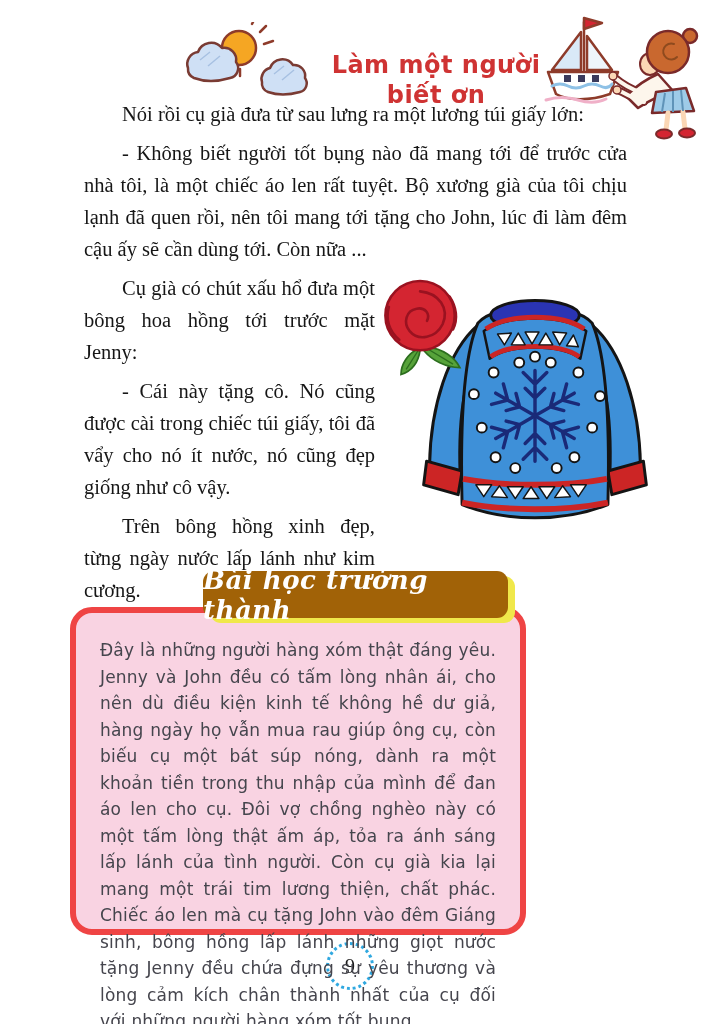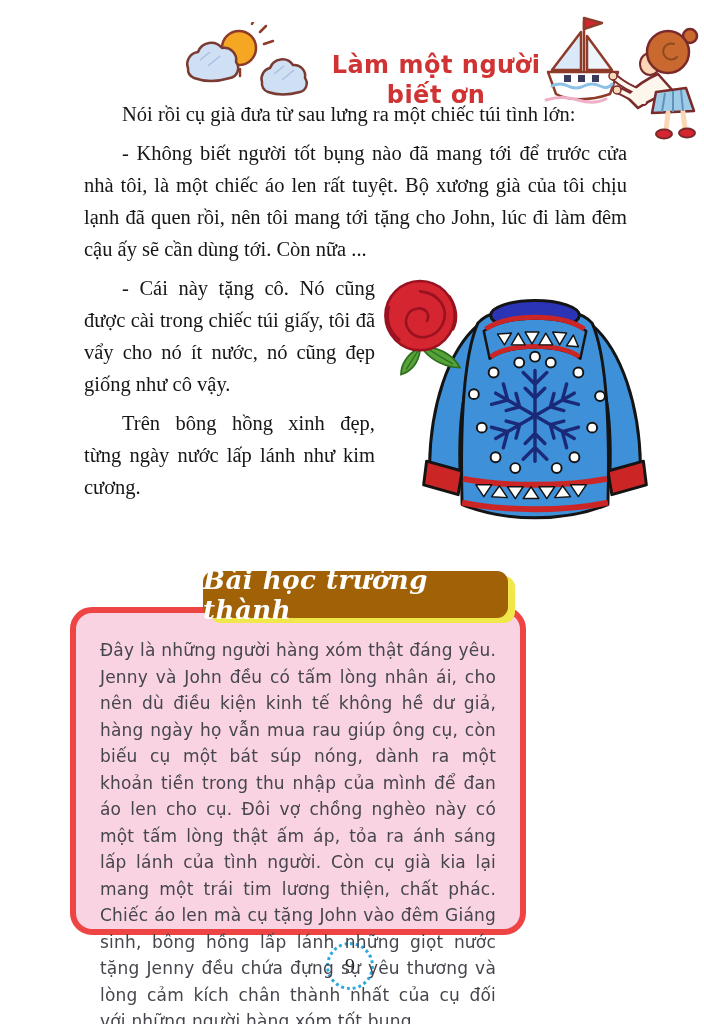--- a/index.html
+++ b/index.html
@@ -102,21 +102,21 @@
       <ellipse cx="147" cy="121" rx="8" ry="4.5" fill="#d42531" stroke-width="2"></ellipse>
     </g>
     <g stroke="#5f93b8" stroke-width="2">
       <line x1="125" y1="81" x2="122" y2="100"></line>
         <line x1="133" y1="79" x2="133" y2="100"></line>
         <line x1="141" y1="78" x2="143" y2="99"></line>
     </g>
   </svg>
 
   <section class="story">
-    <p>Nói rồi cụ già đưa từ sau lưng ra một chiếc túi tình lớn:</p>
+    <p>Nói rồi cụ già đưa từ sau lưng ra một lương túi giấy lớn:</p>
     <p>- Không biết người tốt bụng nào đã mang tới để trước cửa nhà tôi, là một chiếc áo len rất tuyệt. Bộ xương già của tôi chịu lạnh đã quen rồi, nên tôi mang tới tặng cho John, lúc đi làm đêm cậu ấy sẽ cần dùng tới. Còn nữa ...</p>
 
     <div class="art">
 
       <svg class="sweater-svg" viewBox="0 0 280 276">
         <g stroke="#141414" stroke-width="3" stroke-linejoin="round">
           <path d="M82,58 C52,84 34,140 33,200 L64,210 C62,152 68,104 88,80 Z" fill="#3e90d8"></path>
           <path d="M198,58 C228,84 246,140 247,200 L216,210 C218,152 212,104 192,80 Z" fill="#3e90d8"></path>
           <path d="M30,196 L66,206 L62,230 L27,220 Z" fill="#cc2525"></path>
           <path d="M250,196 L214,206 L218,230 L253,220 Z" fill="#cc2525"></path>
@@ -177,20 +177,21 @@
         <path d="M52,88 C50,102 42,112 30,116 C30,104 38,92 50,86 Z" fill="#57a33a" stroke="#2c6e1e" stroke-width="2"></path>
         <line x1="60" y1="86" x2="90" y2="104" stroke="#2c6e1e" stroke-width="1.5"></line>
         <line x1="50" y1="88" x2="36" y2="110" stroke="#2c6e1e" stroke-width="1.5"></line>
         <circle cx="52" cy="48" r="40" fill="#d42531" stroke="#9a1220" stroke-width="3"></circle>
         <path d="M52,20 C74,22 86,40 78,58 C70,74 50,78 40,66 C32,56 36,42 48,40 C58,38 64,46 60,54" fill="none" stroke="#9a1220" stroke-width="3" stroke-linecap="round"></path>
         <path d="M16,38 C12,52 16,66 28,76" fill="none" stroke="#9a1220" stroke-width="3" stroke-linecap="round"></path>
         <path d="M86,26 C94,38 96,52 90,64" fill="none" stroke="#9a1220" stroke-width="3" stroke-linecap="round"></path>
       </svg>
     </div>
 
+    <p>Cụ già có chút xấu hổ đưa một bông hoa hồng tới trước mặt Jenny:</p>
     <p>- Cái này tặng cô. Nó cũng được cài trong chiếc túi giấy, tôi đã vẩy cho nó ít nước, nó cũng đẹp giống như cô vậy.</p>
     <p>Trên bông hồng xinh đẹp, từng ngày nước lấp lánh như kim cương.</p>
   </section>
 
   <div class="banner">
     <span>Bài học trưởng thành</span>
   </div>
 
   <div class="lesson-box">
     <p>Đây là những người hàng xóm thật đáng yêu. Jenny và John đều có tấm lòng nhân ái, cho nên dù điều kiện kinh tế không hề dư giả, hàng ngày họ vẫn mua rau giúp ông cụ, còn biếu cụ một bát súp nóng, dành ra một khoản tiền trong thu nhập của mình để đan áo len cho cụ. Đôi vợ chồng nghèo này có một tấm lòng thật ấm áp, tỏa ra ánh sáng lấp lánh của tình người. Còn cụ già kia lại mang một trái tim lương thiện, chất phác. Chiếc áo len mà cụ tặng John vào đêm Giáng sinh, bông hồng lấp lánh những giọt nước tặng Jenny đều chứa đựng sự yêu thương và lòng cảm kích chân thành nhất của cụ đối với những người hàng xóm tốt bụng.</p>

